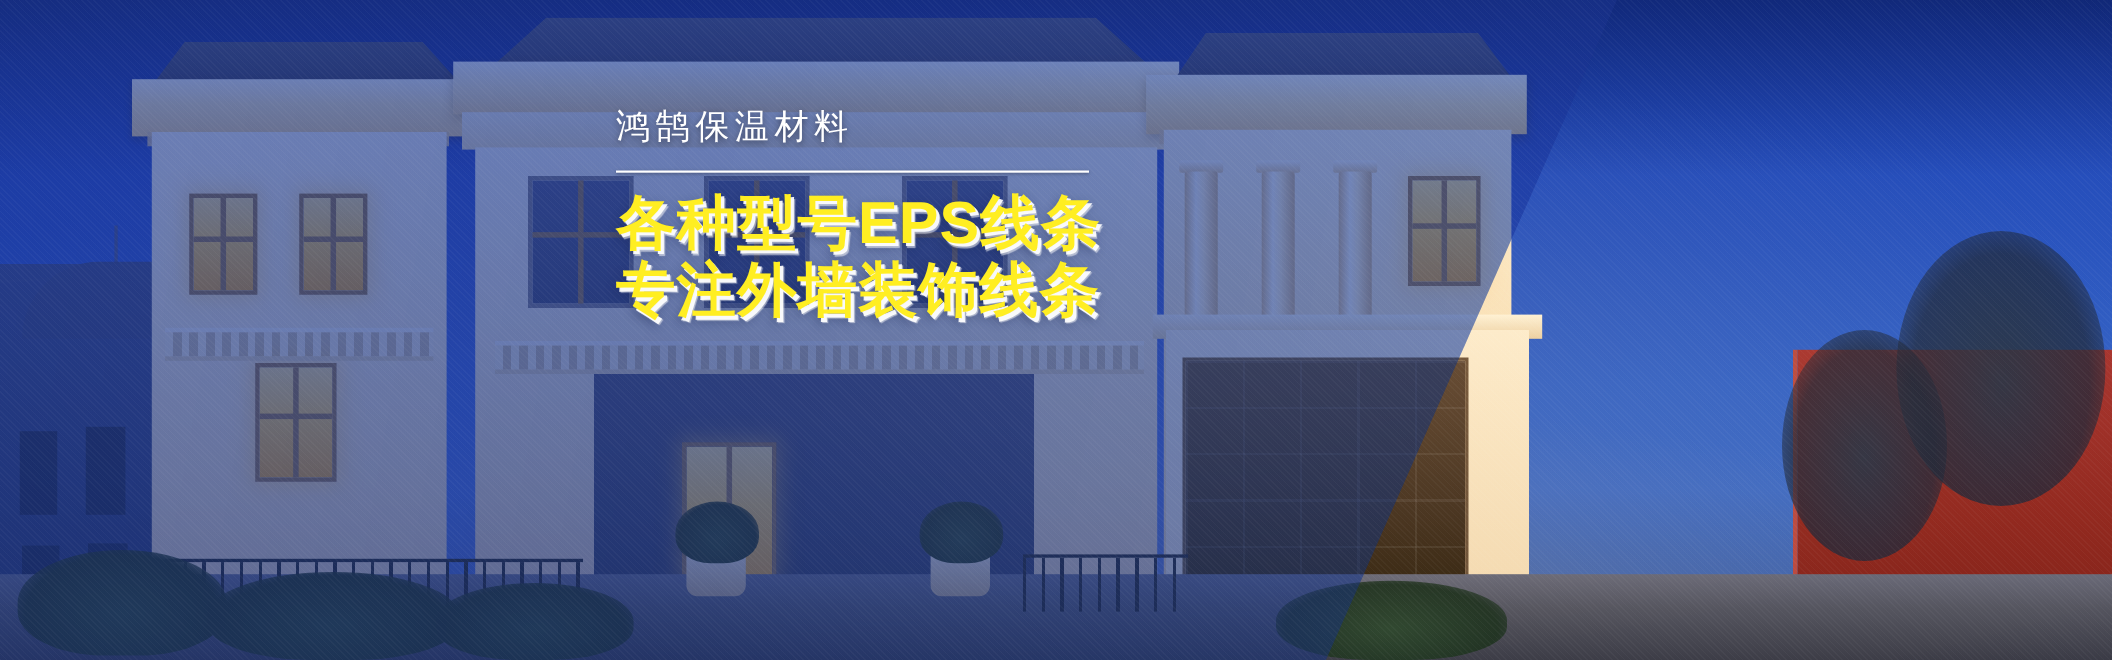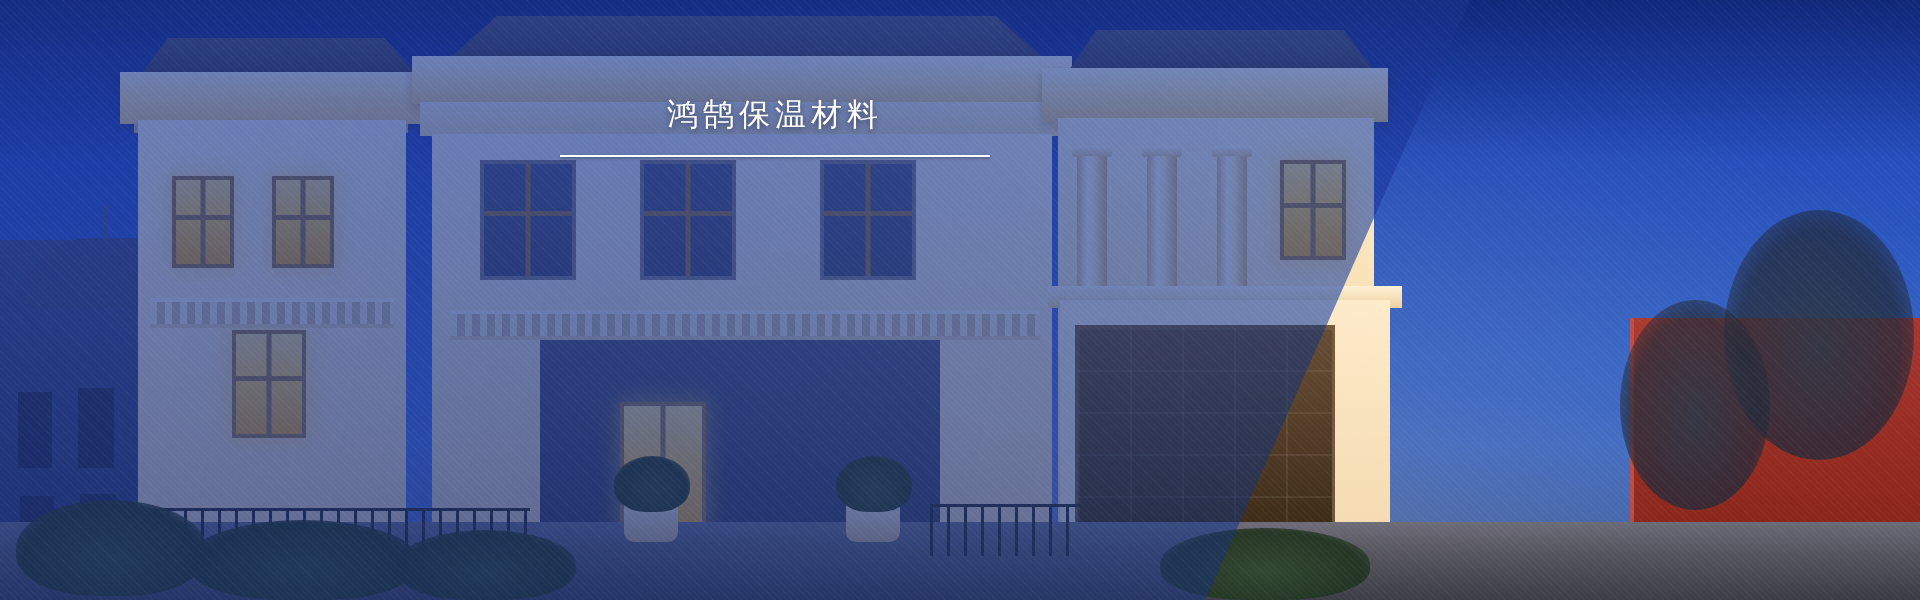--- a/index.html
+++ b/index.html
@@ -251,21 +251,21 @@
       rgba(255,255,255,0.030) 0px, rgba(255,255,255,0.030) 1px,
       rgba(0,0,0,0) 1px, rgba(0,0,0,0) 4px);
     pointer-events:none;
   }
 
   
   .content {
     position:absolute;
     left:560px; top:96px;
     width:430px;
-    text-align:center;
+    text-align:left;
     z-index:8;
   }
   .brand {
     font-size:31px;
     font-weight:400;
     letter-spacing:5px;
     color:#ffffff;
     text-shadow:0 2px 6px rgba(0,0,0,.45);
     line-height:1.25;
     white-space:nowrap;
@@ -413,16 +413,20 @@
 
   <div class="overlay-panel"></div>
   <div class="overlay-panel-2"></div>
   <div class="hatch"></div>
 
   <div class="content">
     <div class="brand">鸿鹄保温材料</div>
 
     <div class="rule"></div>
 
+    <div class="headline">
+      <span class="l1">各种型号EPS线条</span>
+      <span class="l2">专注外墙装饰线条</span>
+    </div>
 
   </div>
 
 </div>
 
 </body></html>

